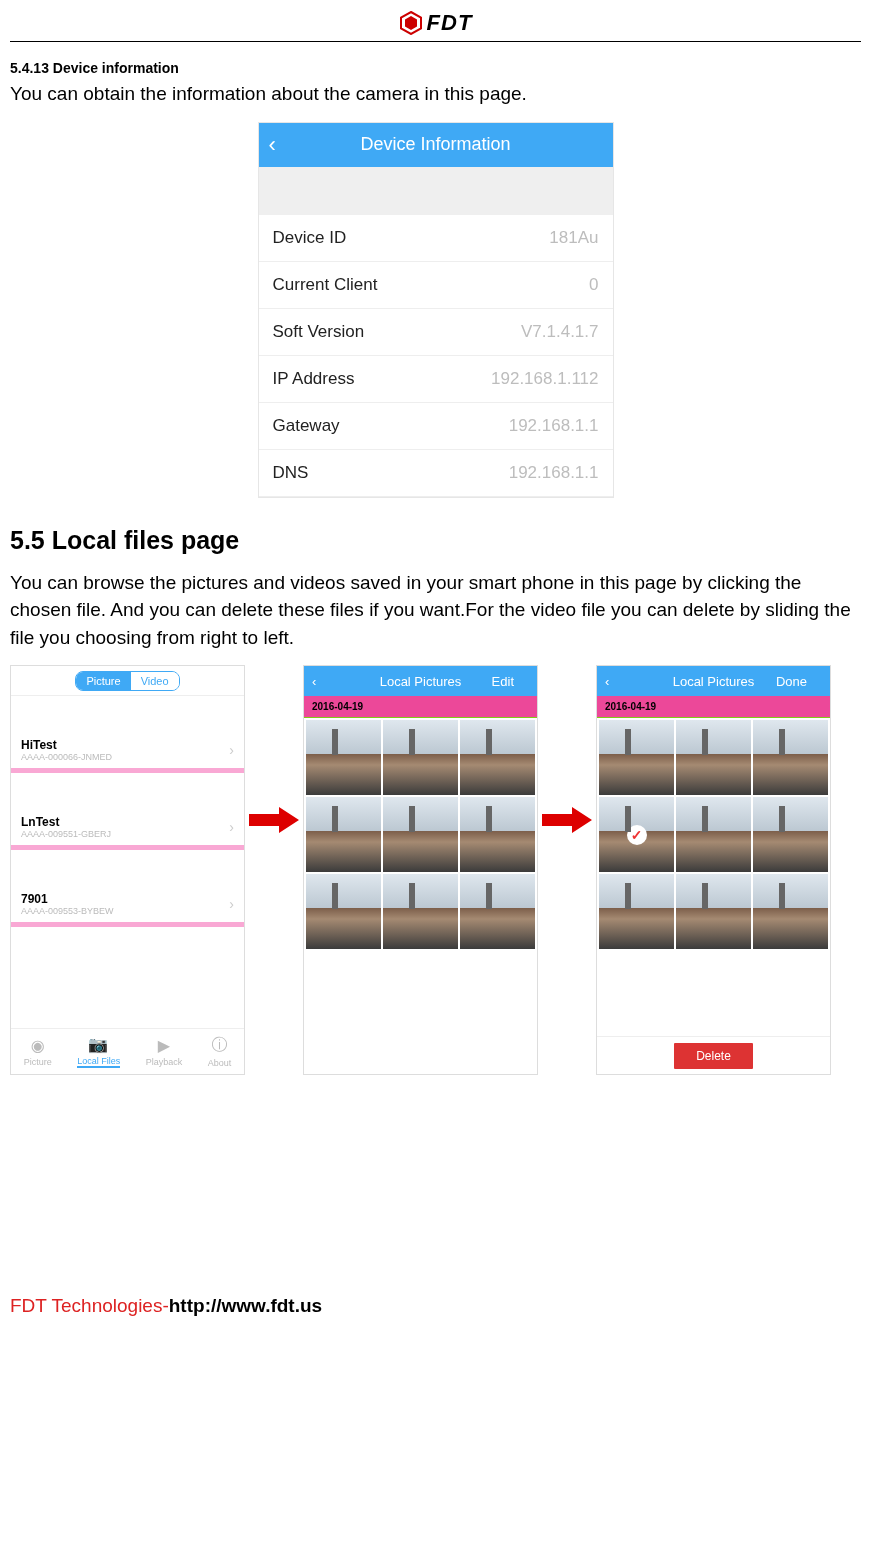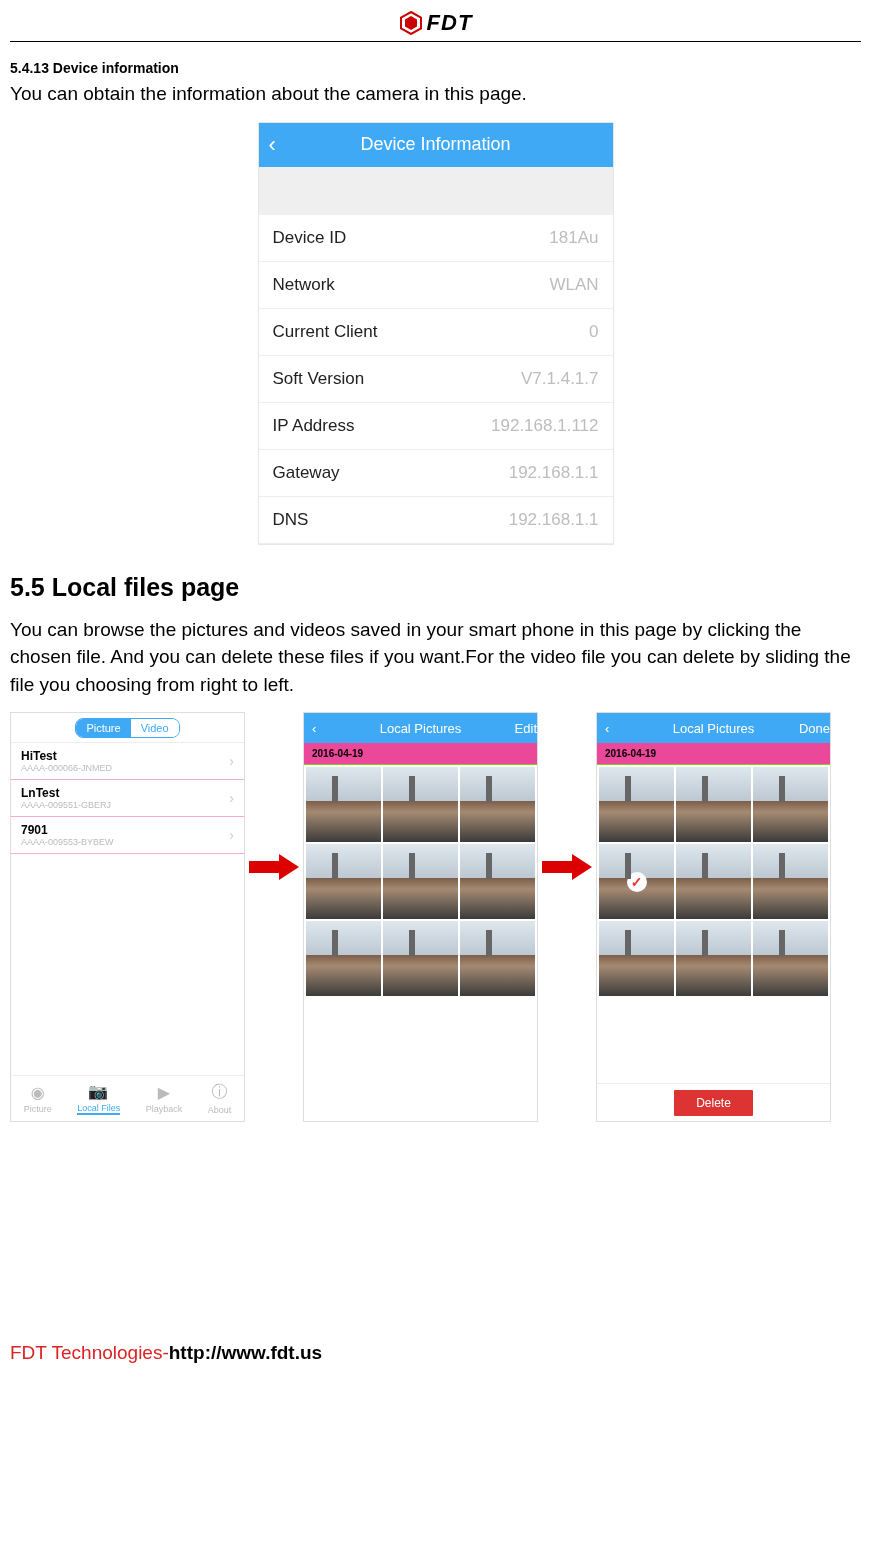--- a/index.html
+++ b/index.html
@@ -127,45 +127,46 @@
     }
     .sm-header.white {
       background: #fff;
       color: #333;
       border-bottom: 1px solid #eee;
     }
     .sm-header .left {
       position: absolute; left: 8px;
     }
     .sm-header .right {
-      position: absolute; right: 0;
+      position: absolute; right: 23px;
     }
     .sm-header .pill {
       display: inline-flex;
       border: 1px solid #3fa9f5;
       border-radius: 8px;
       overflow: hidden;
       font-size: 11px;
     }
     .sm-header .pill span {
       padding: 3px 10px;
       color: #3fa9f5;
       background: #fff;
     }
     .sm-header .pill span.active {
       background: #3fa9f5;
       color: #fff;
     }
     .sm-body { flex: 1; overflow: hidden; }
     .folder-row {
       padding: 6px 10px;
-      border-bottom: 1px solid #f9a8d4;
+      border-bottom: 5px solid #f9a8d4;
       display: flex;
       justify-content: space-between;
       align-items: center;
+      margin-top: 36px;
     }
     .folder-row .ftitle { font-weight: bold; font-size: 12px; }
     .folder-row .fsub { color: #bbb; font-size: 9px; }
     .folder-row .chev { color: #ccc; font-size: 14px; }
     .date-bar {
       background: #ec4899;
       font-size: 10px;
       font-weight: bold;
       padding: 5px 8px;
       border-bottom: 1px solid #84cc16;
@@ -262,24 +263,20 @@
 
   <div class="phone-info">
     <div class="info-titlebar">
       <span class="back">‹</span>
       <span class="title">Device Information</span>
     </div>
     <div class="info-status"></div>
     <div class="info-row">
         <span class="label">Device ID</span>
         <span class="value">181Au</span>
-      </div>
-    <div class="info-row">
-        <span class="label">Network</span>
-        <span class="value">WLAN</span>
       </div>
     <div class="info-row">
         <span class="label">Current Client</span>
         <span class="value">0</span>
       </div>
     <div class="info-row">
         <span class="label">Soft Version</span>
         <span class="value">V7.1.4.1.7</span>
       </div>
     <div class="info-row">

